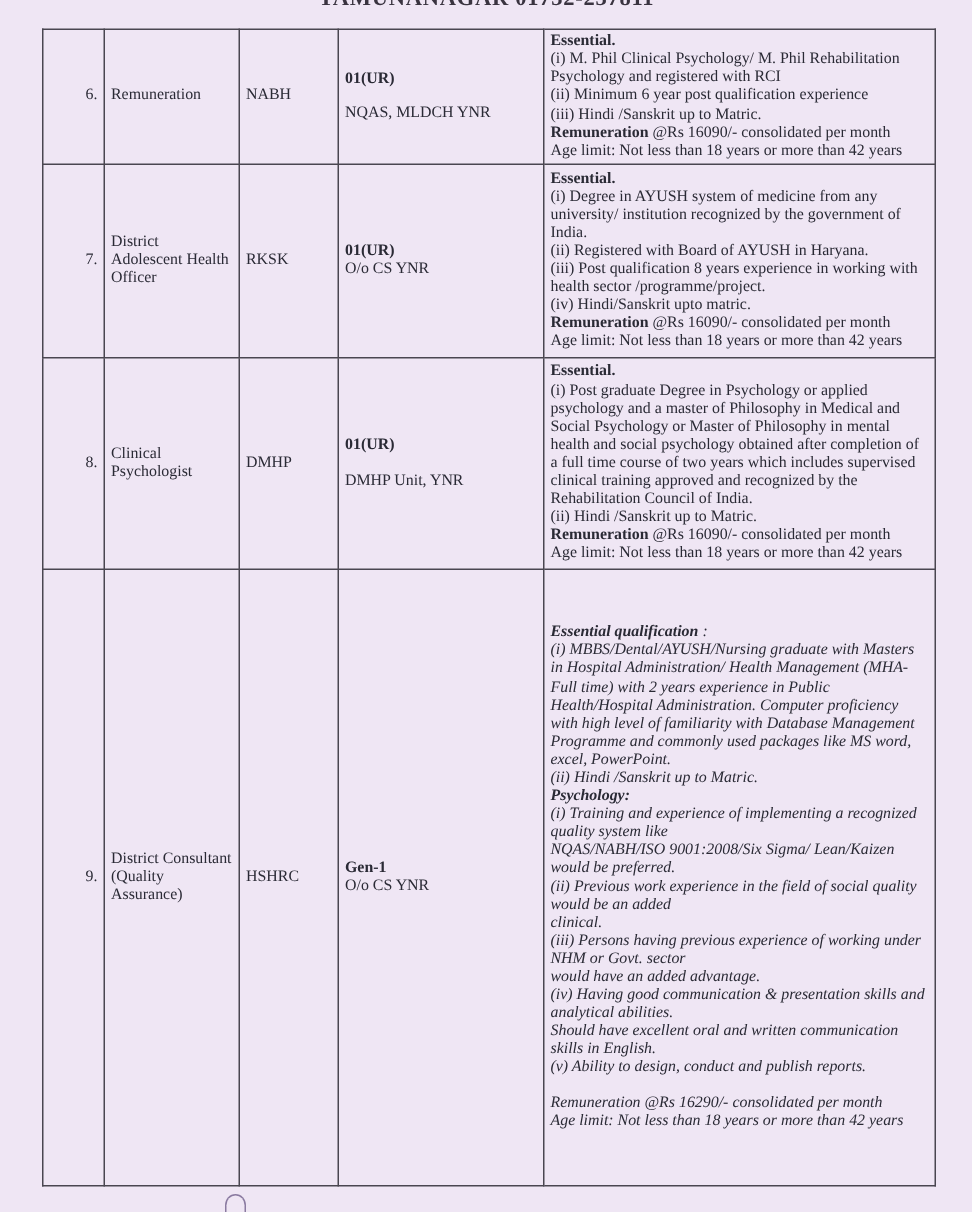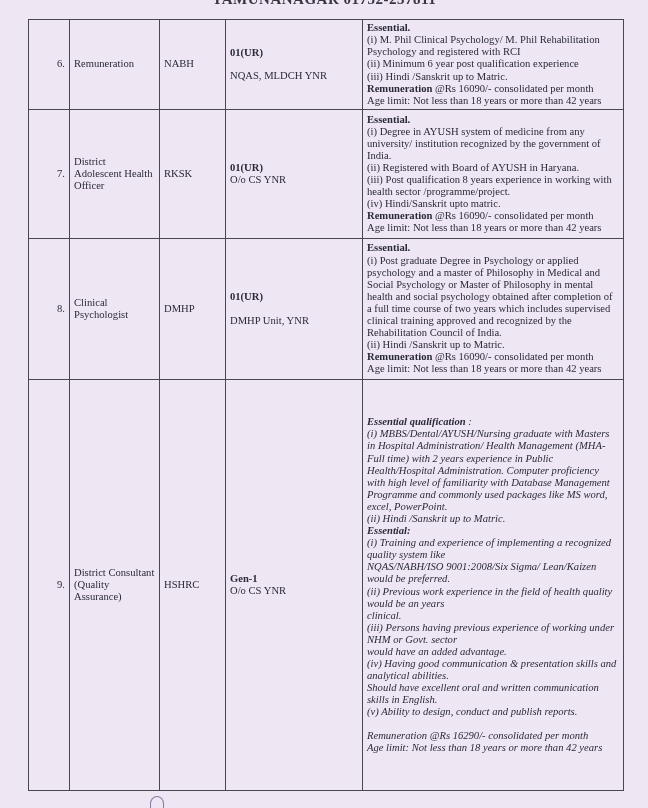--- a/index.html
+++ b/index.html
@@ -117,24 +117,24 @@
     <td>District Consultant (Quality Assurance)</td>
     <td>HSHRC</td>
     <td>
       <div class="b">Gen-1</div>
       <div>O/o CS YNR</div>
     </td>
     <td class="qual qual9">
       <div><span class="b">Essential qualification</span><span> :</span></div>
       <div>(i) MBBS/Dental/AYUSH/Nursing graduate with Masters in Hospital Administration/ Health Management (MHA-Full time) with 2 years experience in Public Health/Hospital Administration. Computer proficiency with high level of familiarity with Database Management Programme and commonly used packages like MS word, excel, PowerPoint.</div>
       <div>(ii) Hindi /Sanskrit up to Matric.</div>
-      <div class="b">Essential:</div>
+      <div class="b">Psychology:</div>
       <div>(i) Training and experience of implementing a recognized quality system like</div>
       <div>NQAS/NABH/ISO 9001:2008/Six Sigma/ Lean/Kaizen would be preferred.</div>
-      <div>(ii) Previous work experience in the field of health quality would be an years</div>
+      <div>(ii) Previous work experience in the field of social quality would be an added</div>
       <div>clinical.</div>
       <div>(iii) Persons having previous experience of working under NHM or Govt. sector</div>
       <div>would have an added advantage.</div>
       <div>(iv) Having good communication &amp; presentation skills and analytical abilities.</div>
       <div>Should have excellent oral and written communication skills in English.</div>
       <div>(v) Ability to design, conduct and publish reports.</div>
       <div class="gap"></div>
       <div>Remuneration @Rs 16290/- consolidated per month</div>
       <div>Age limit: Not  less than 18 years or more than 42 years</div>
     </td>

